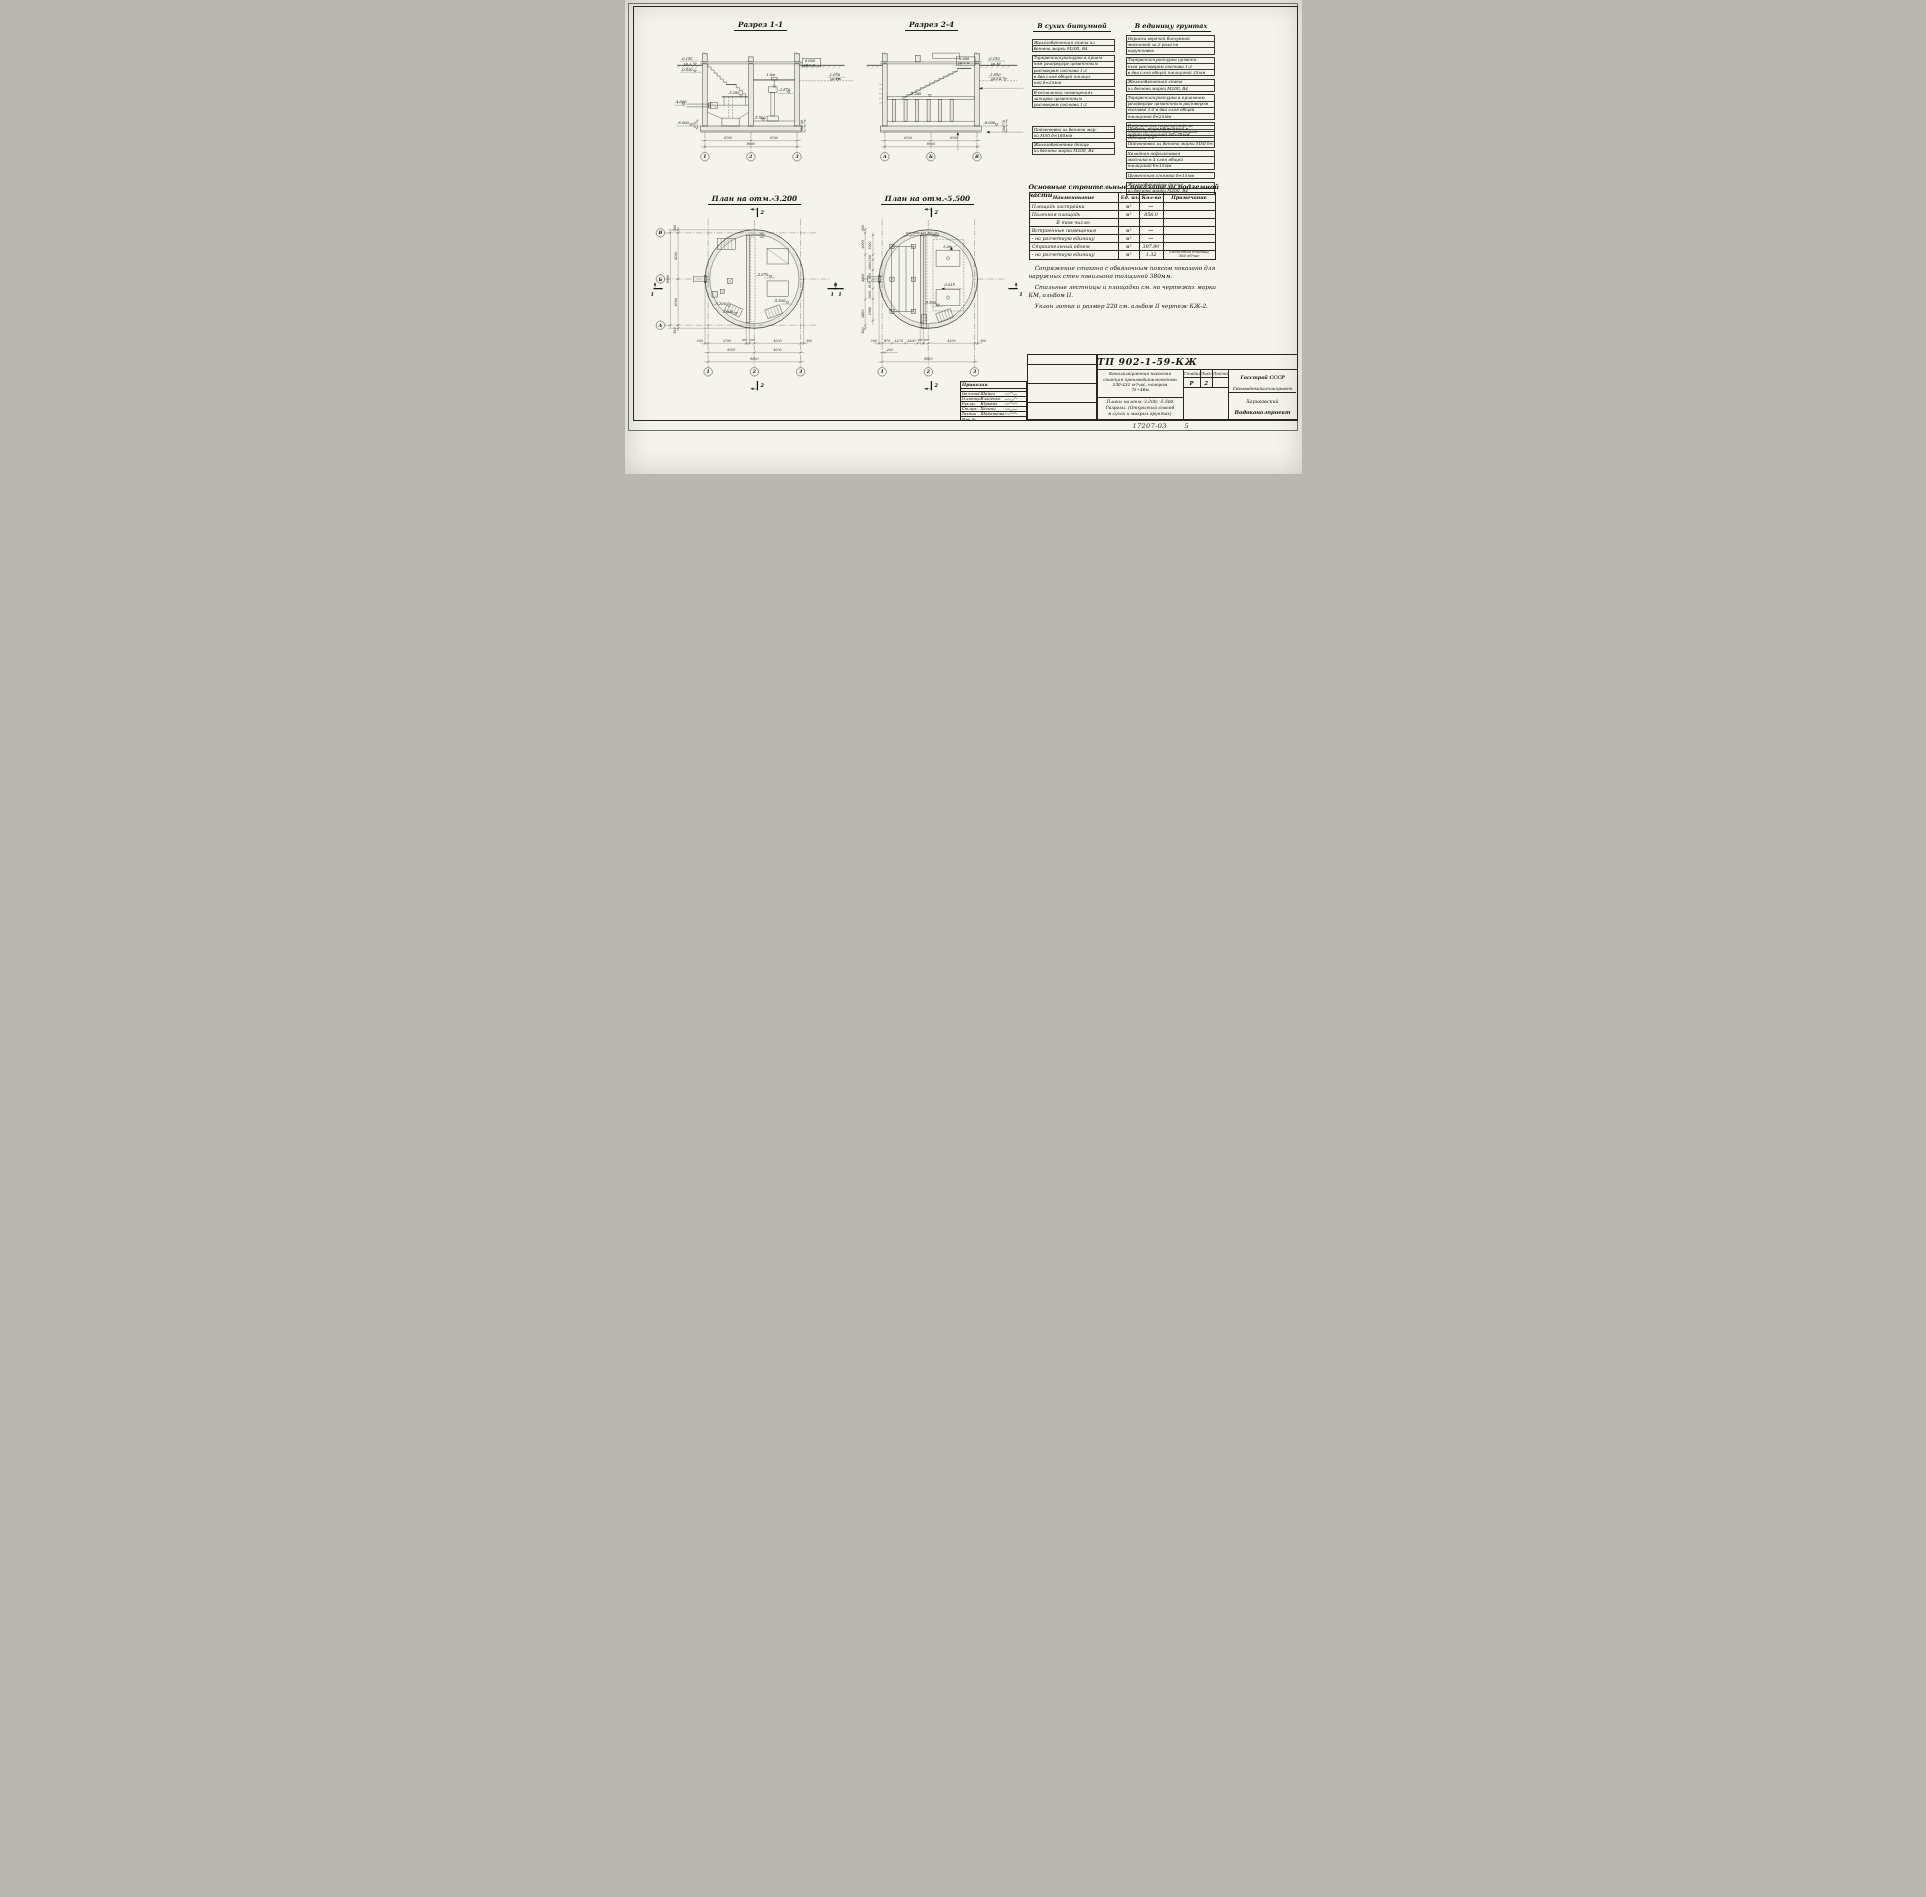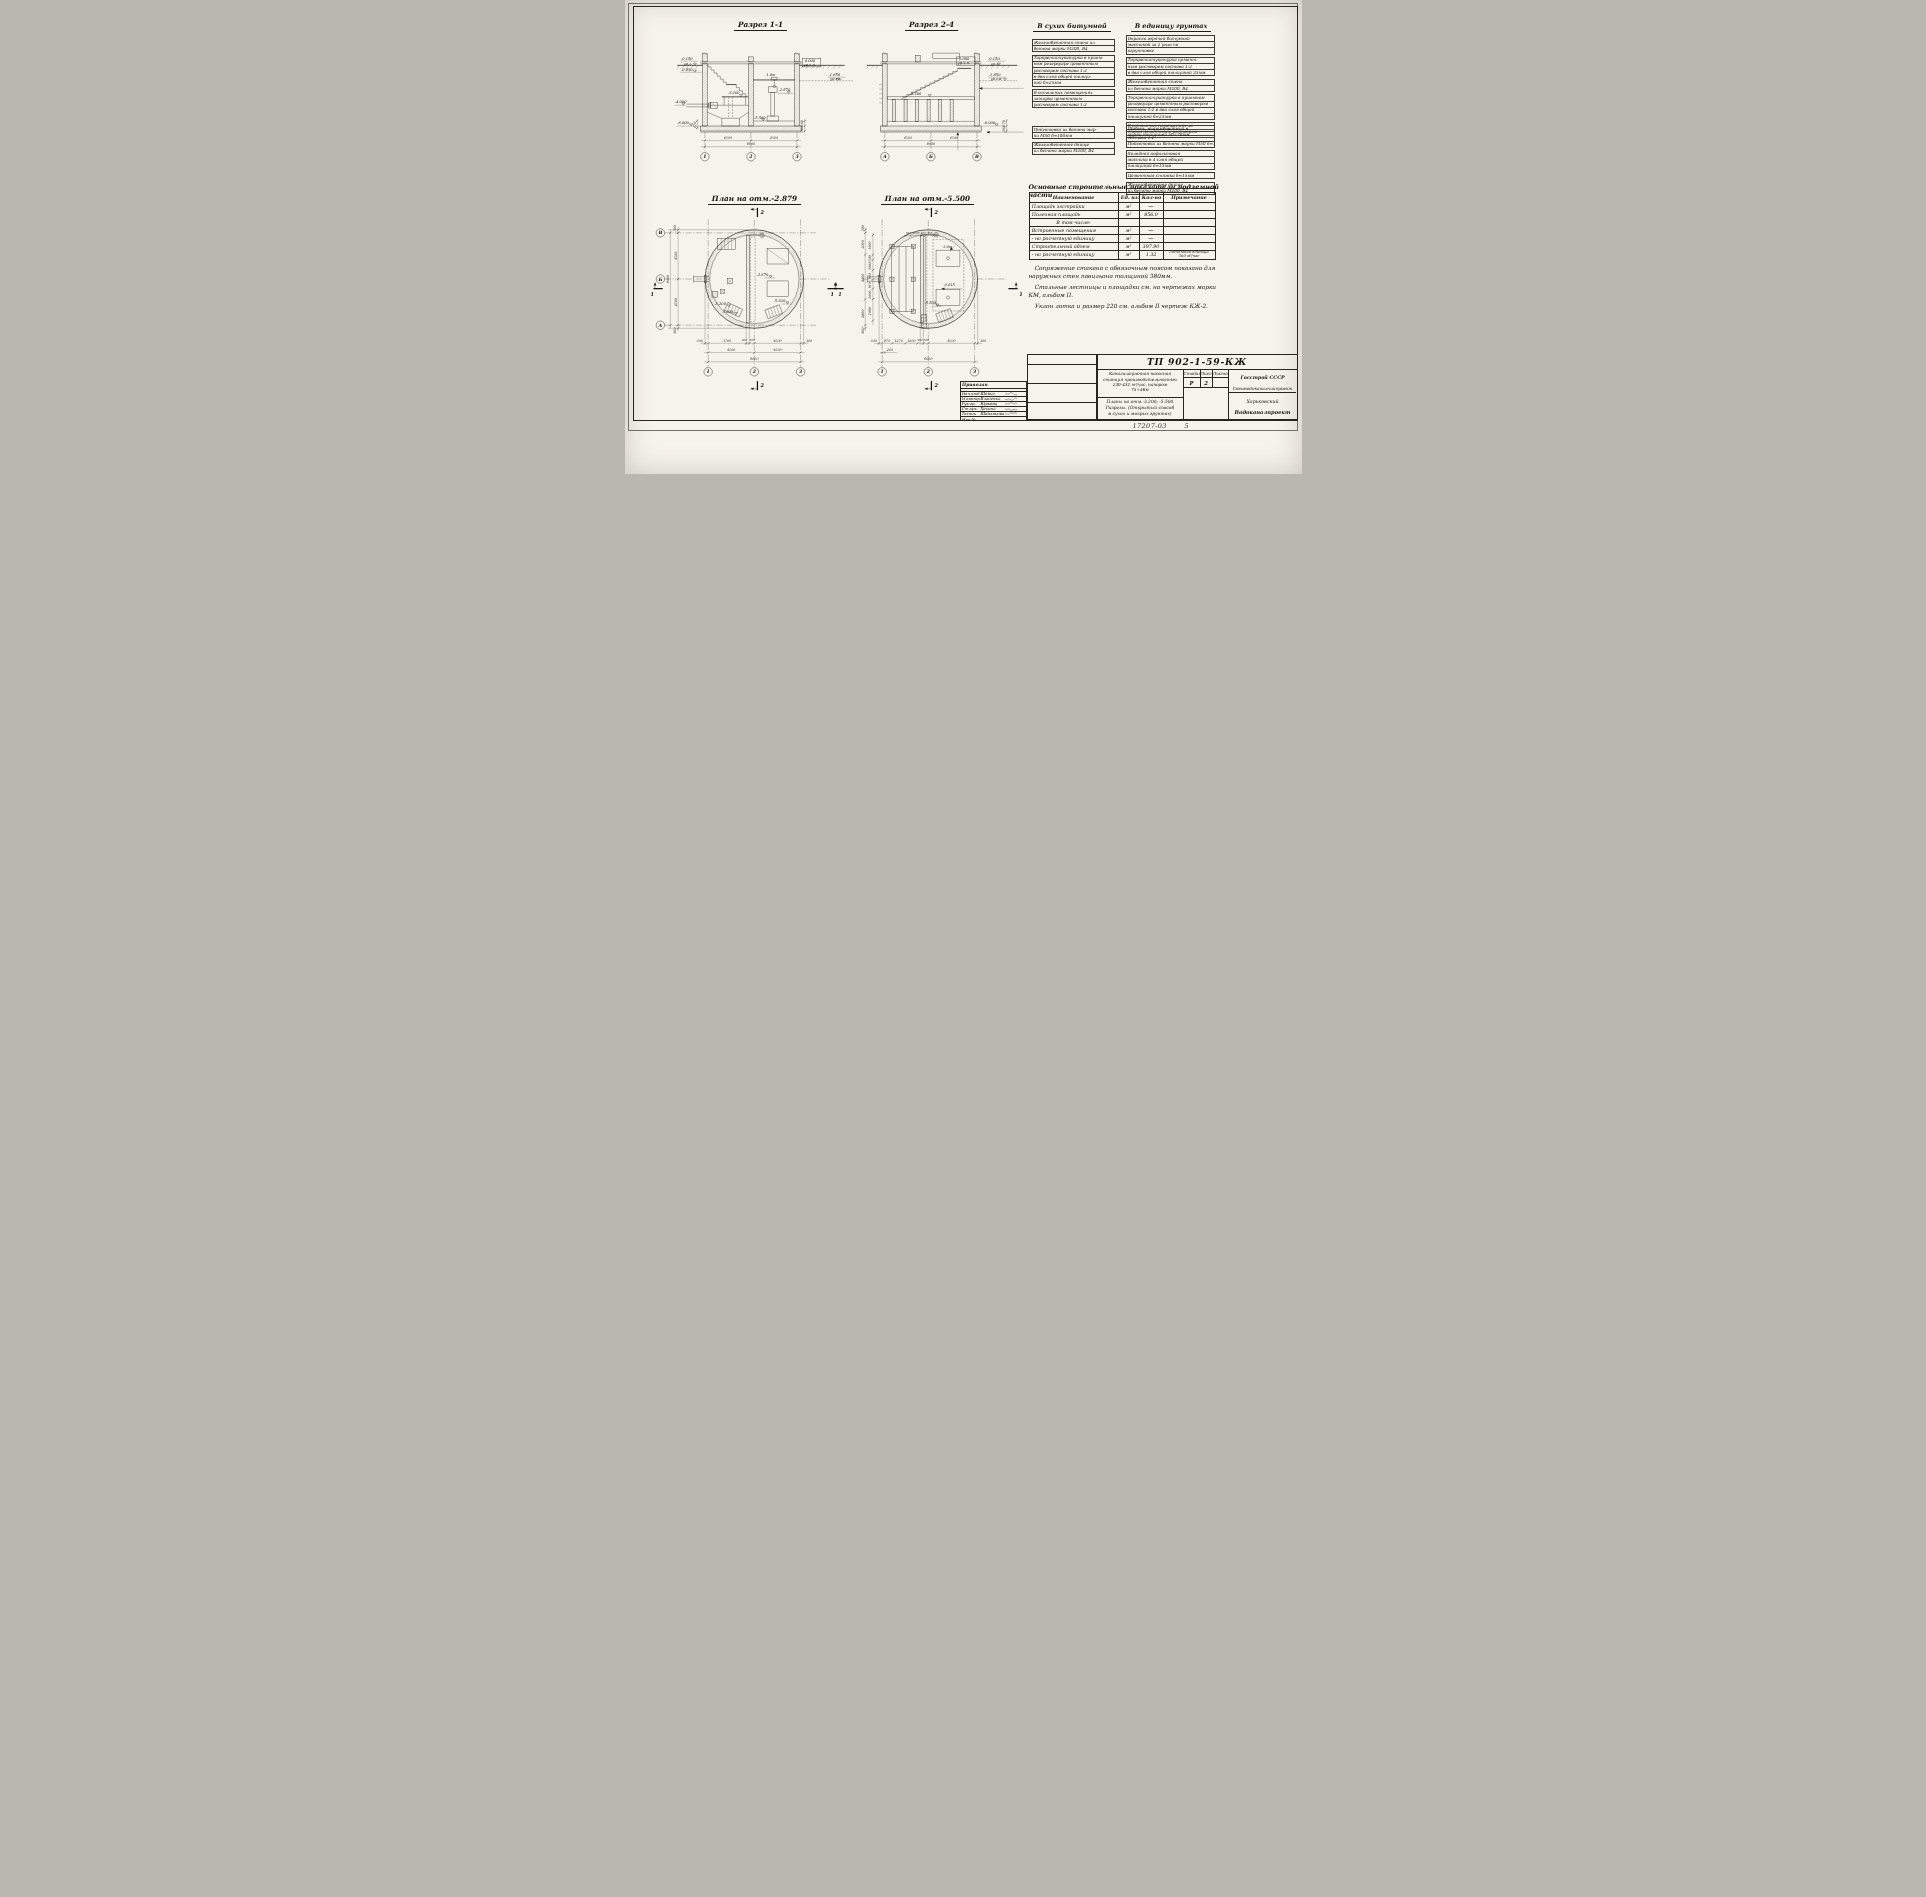--- a/index.html
+++ b/index.html
@@ -49,21 +49,21 @@
   .tblock{position:absolute;border:0.8px solid #26261f;font-family:"DejaVu Serif",serif}
   .tbl-row{border-bottom:0.4px solid #26261f;display:flex;align-items:center;overflow:hidden}
   .tbl-row:last-child{border-bottom:none}
   .role{width:20px;font:italic 3.9px "DejaVu Serif",serif;padding-left:1.2px}
   .nm{width:23px;font:italic 4px "DejaVu Serif",serif}
   .sig{flex:0 0 14px}
   .sigp{fill:none;stroke:#2a2a33;stroke-width:1.1}
   .rev{position:absolute;border:0.8px solid #26261f;
        background-image:repeating-linear-gradient(to bottom,transparent 0 9px,#26261f 9px 9.5px),
                         repeating-linear-gradient(to right,transparent 0 13.6px,#26261f 13.6px 14px)}
-  .tb-doc{height:14.6px;border-bottom:0.8px solid #26261f;text-align:center;font:italic bold 9.2px/14.6px "DejaVu Serif",serif;letter-spacing:0.8px}
+  .tb-doc{height:14.6px;border-bottom:0.8px solid #26261f;font:italic bold 9.2px/14.6px "DejaVu Serif",serif;letter-spacing:0.8px}
   .tb-body{display:flex;height:50px}
   .tb-col1{width:86px;border-right:0.6px solid #26261f;display:flex;flex-direction:column}
   .tb-proj{height:28px;border-bottom:0.6px solid #26261f;font:italic 4.2px/1.25 "DejaVu Serif",serif;text-align:center;padding-top:1.9px}
   .tb-sheet{flex:1;font:italic 4.4px/1.3 "DejaVu Serif",serif;text-align:center;padding-top:1.9px}
   .tb-col2{width:45px;border-right:0.6px solid #26261f;display:flex;flex-direction:column;font:italic 4.2px "DejaVu Serif",serif}
   .tb-srow{display:flex;border-bottom:0.4px solid #26261f}
   .tb-scell{border-right:0.4px solid #26261f;text-align:center;height:7px;line-height:7px;overflow:hidden}
   .tb-scell:last-child{border-right:none}
   .tb-sval{height:10px;line-height:10px;font:italic bold 5.4px "DejaVu Serif",serif}
   .tb-col3{flex:1;text-align:center;display:flex;flex-direction:column;justify-content:space-around;padding:1.2px 0.8px}
@@ -80,21 +80,21 @@
 <body>
 
 <div class="paper">
   <div class="frame-outer"></div>
   <div class="frame"></div>
 
   <div class="h-title" style="left:86px;top:20px;width:100px"><span>Разрез 1-1</span></div>
   <div class="h-title" style="left:257px;top:20px;width:100px"><span>Разрез 2-4</span></div>
   <div class="h-title h-sub" style="left:404px;top:22.3px;width:87px"><span>В сухих битумной</span></div>
   <div class="h-title h-sub" style="left:501px;top:22.3px;width:91px"><span>В единицу грунтах</span></div>
-  <div class="h-title" style="left:80px;top:194px;width:100px"><span>План на отм.-2.879</span></div>
+  <div class="h-title" style="left:80px;top:194px;width:100px"><span>План на отм.-3.200</span></div>
   <div class="h-title" style="left:253px;top:194px;width:100px"><span>План на отм.-5.500</span></div>
 
   <svg class="draw" style="left:39px;top:50px" width="200" height="119" viewBox="0 0 520 310">
     <defs>
       <pattern id="hA" patternUnits="userSpaceOnUse" width="5" height="5" patternTransform="rotate(45)">
         <line x1="0" y1="0" x2="0" y2="5" stroke="#56564c" stroke-width="0.8"></line>
       </pattern>
     </defs>
 
     <g>

